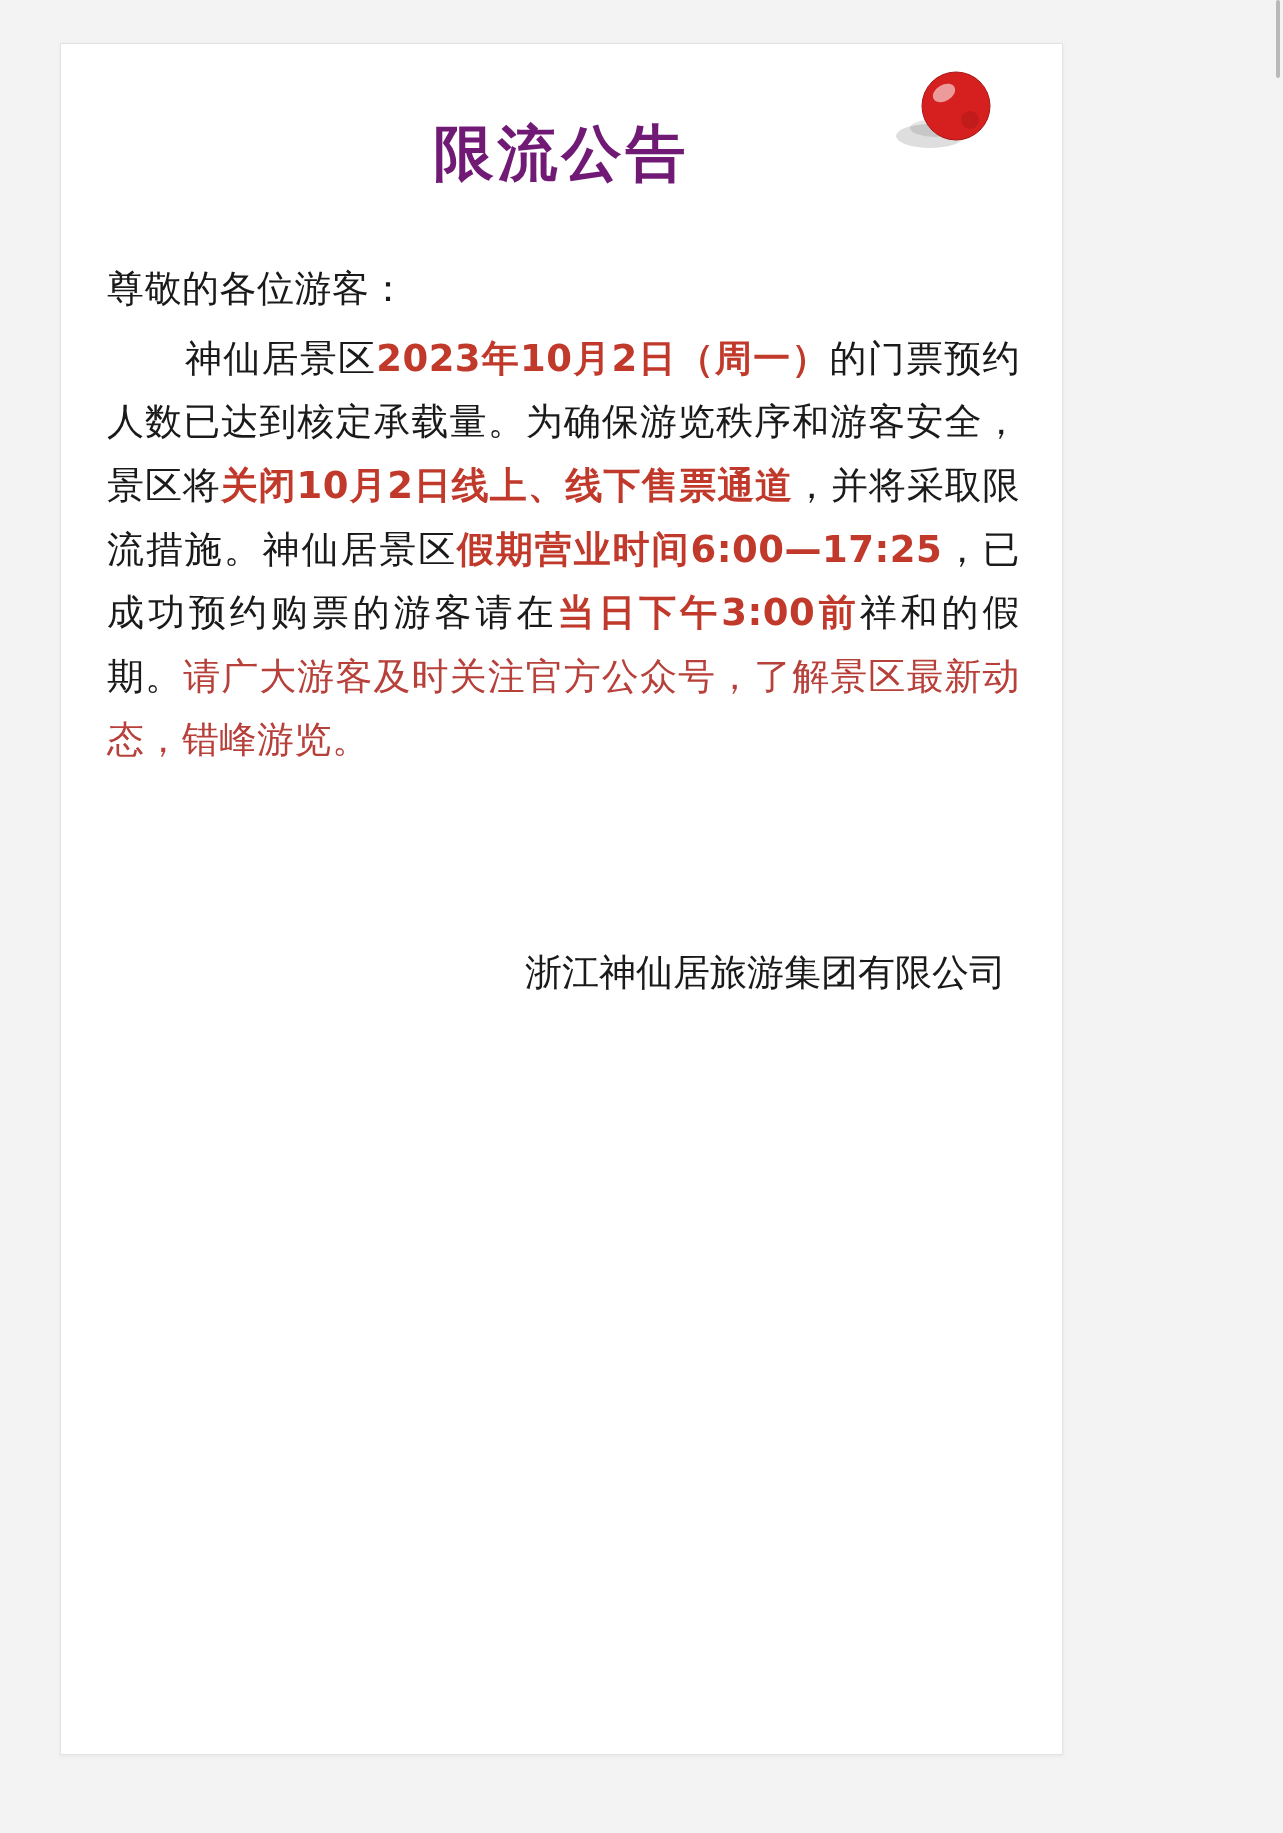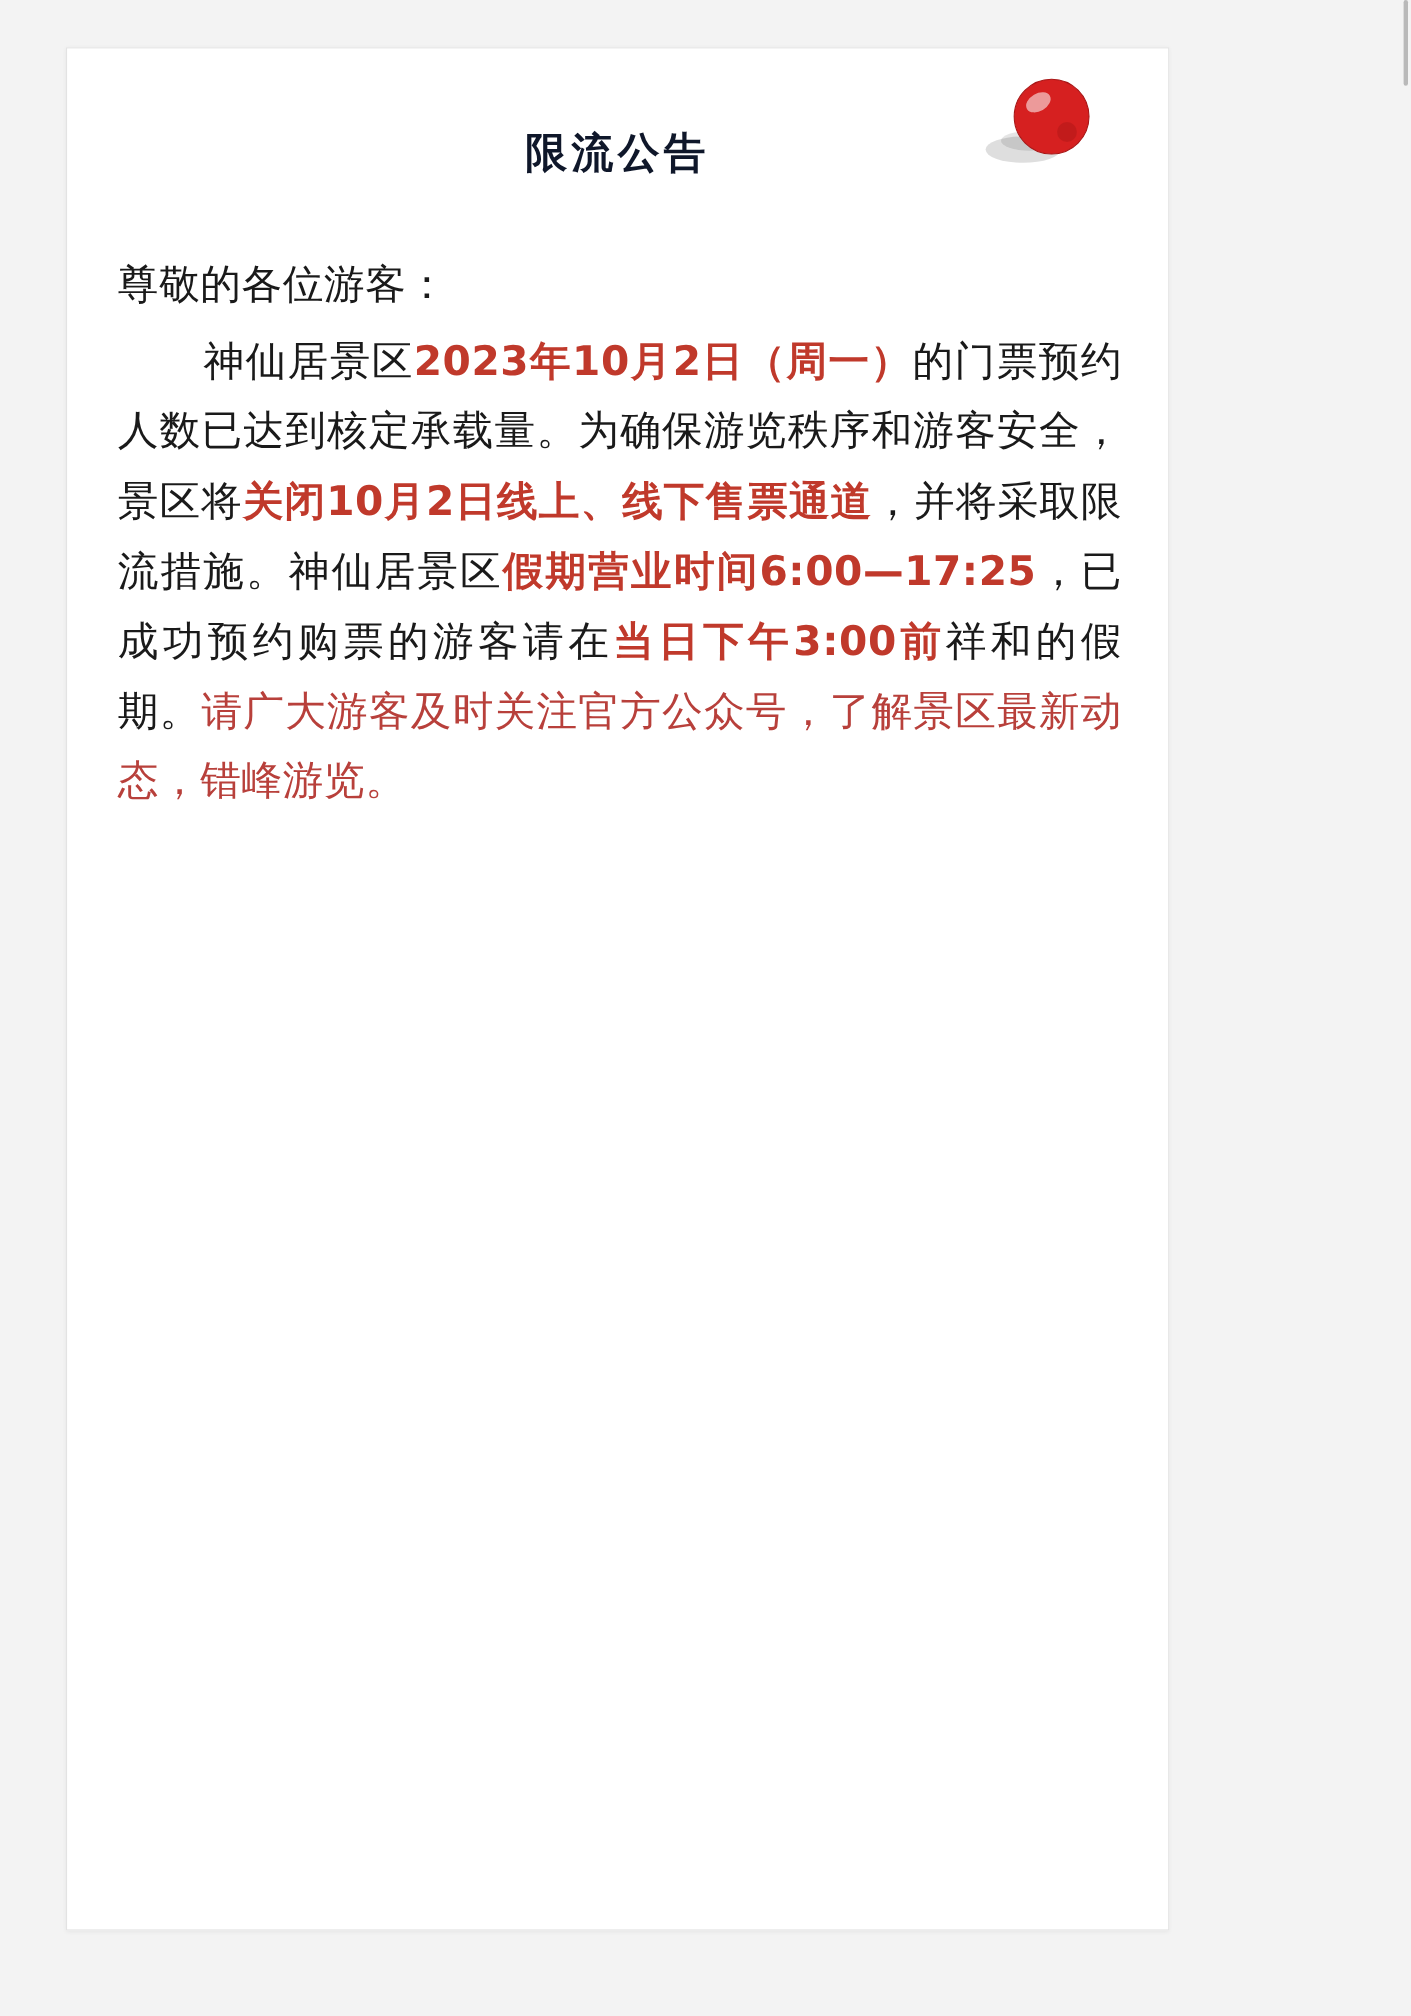--- a/index.html
+++ b/index.html
@@ -66,22 +66,22 @@
     position: absolute;
     left: 0; top: 0; right: 0; bottom: 0;
     padding: 0 42px;
     box-sizing: border-box;
   }
 
   #title {
     margin: 0;
     padding-top: 70px;
     text-align: center;
-    color: #0f172a;
-    font-size: 38px;
+    color: #701a75;
+    font-size: 60px;
     font-weight: bold;
     letter-spacing: 4px;
     font-family: "DejaVu Sans", "Liberation Sans", sans-serif;
   }
 
   .body-text {
     margin: 0;
     color: #1a1a1a;
     font-size: 37px;
     line-height: 1.72;
@@ -163,17 +163,18 @@
     <div class="card-inner">
 
       <h1 id="title">限流公告</h1>
 
       <p class="body-text" id="salutation">尊敬的各位游客：</p>
 
       <p class="body-text" id="para-main"><span>神仙居景区</span><span class="hl">2023年10月2日（周一）</span><span>的门票预约人数已达到核定承载量。为确保游览秩序和游客安全，景区将</span><span class="hl">关闭10月2日线上、线下售票通道</span><span>，并将采取限流措施。神仙居景区</span><span class="hl">假期营业时间6:00—17:25</span><span>，已成功预约购票的游客请在</span><span class="hl">当日下午3:00前</span><span>祥和的假期。</span><span class="hl-soft">请广大游客及时关注官方公众号，了解景区最新动态，错峰游览。</span></p>
 
 
       <div id="signature-block">
+        <span id="sign-company">浙江神仙居旅游集团有限公司</span>
       </div>
 
     </div>
   </div>
 </div>
 
 </body></html>

